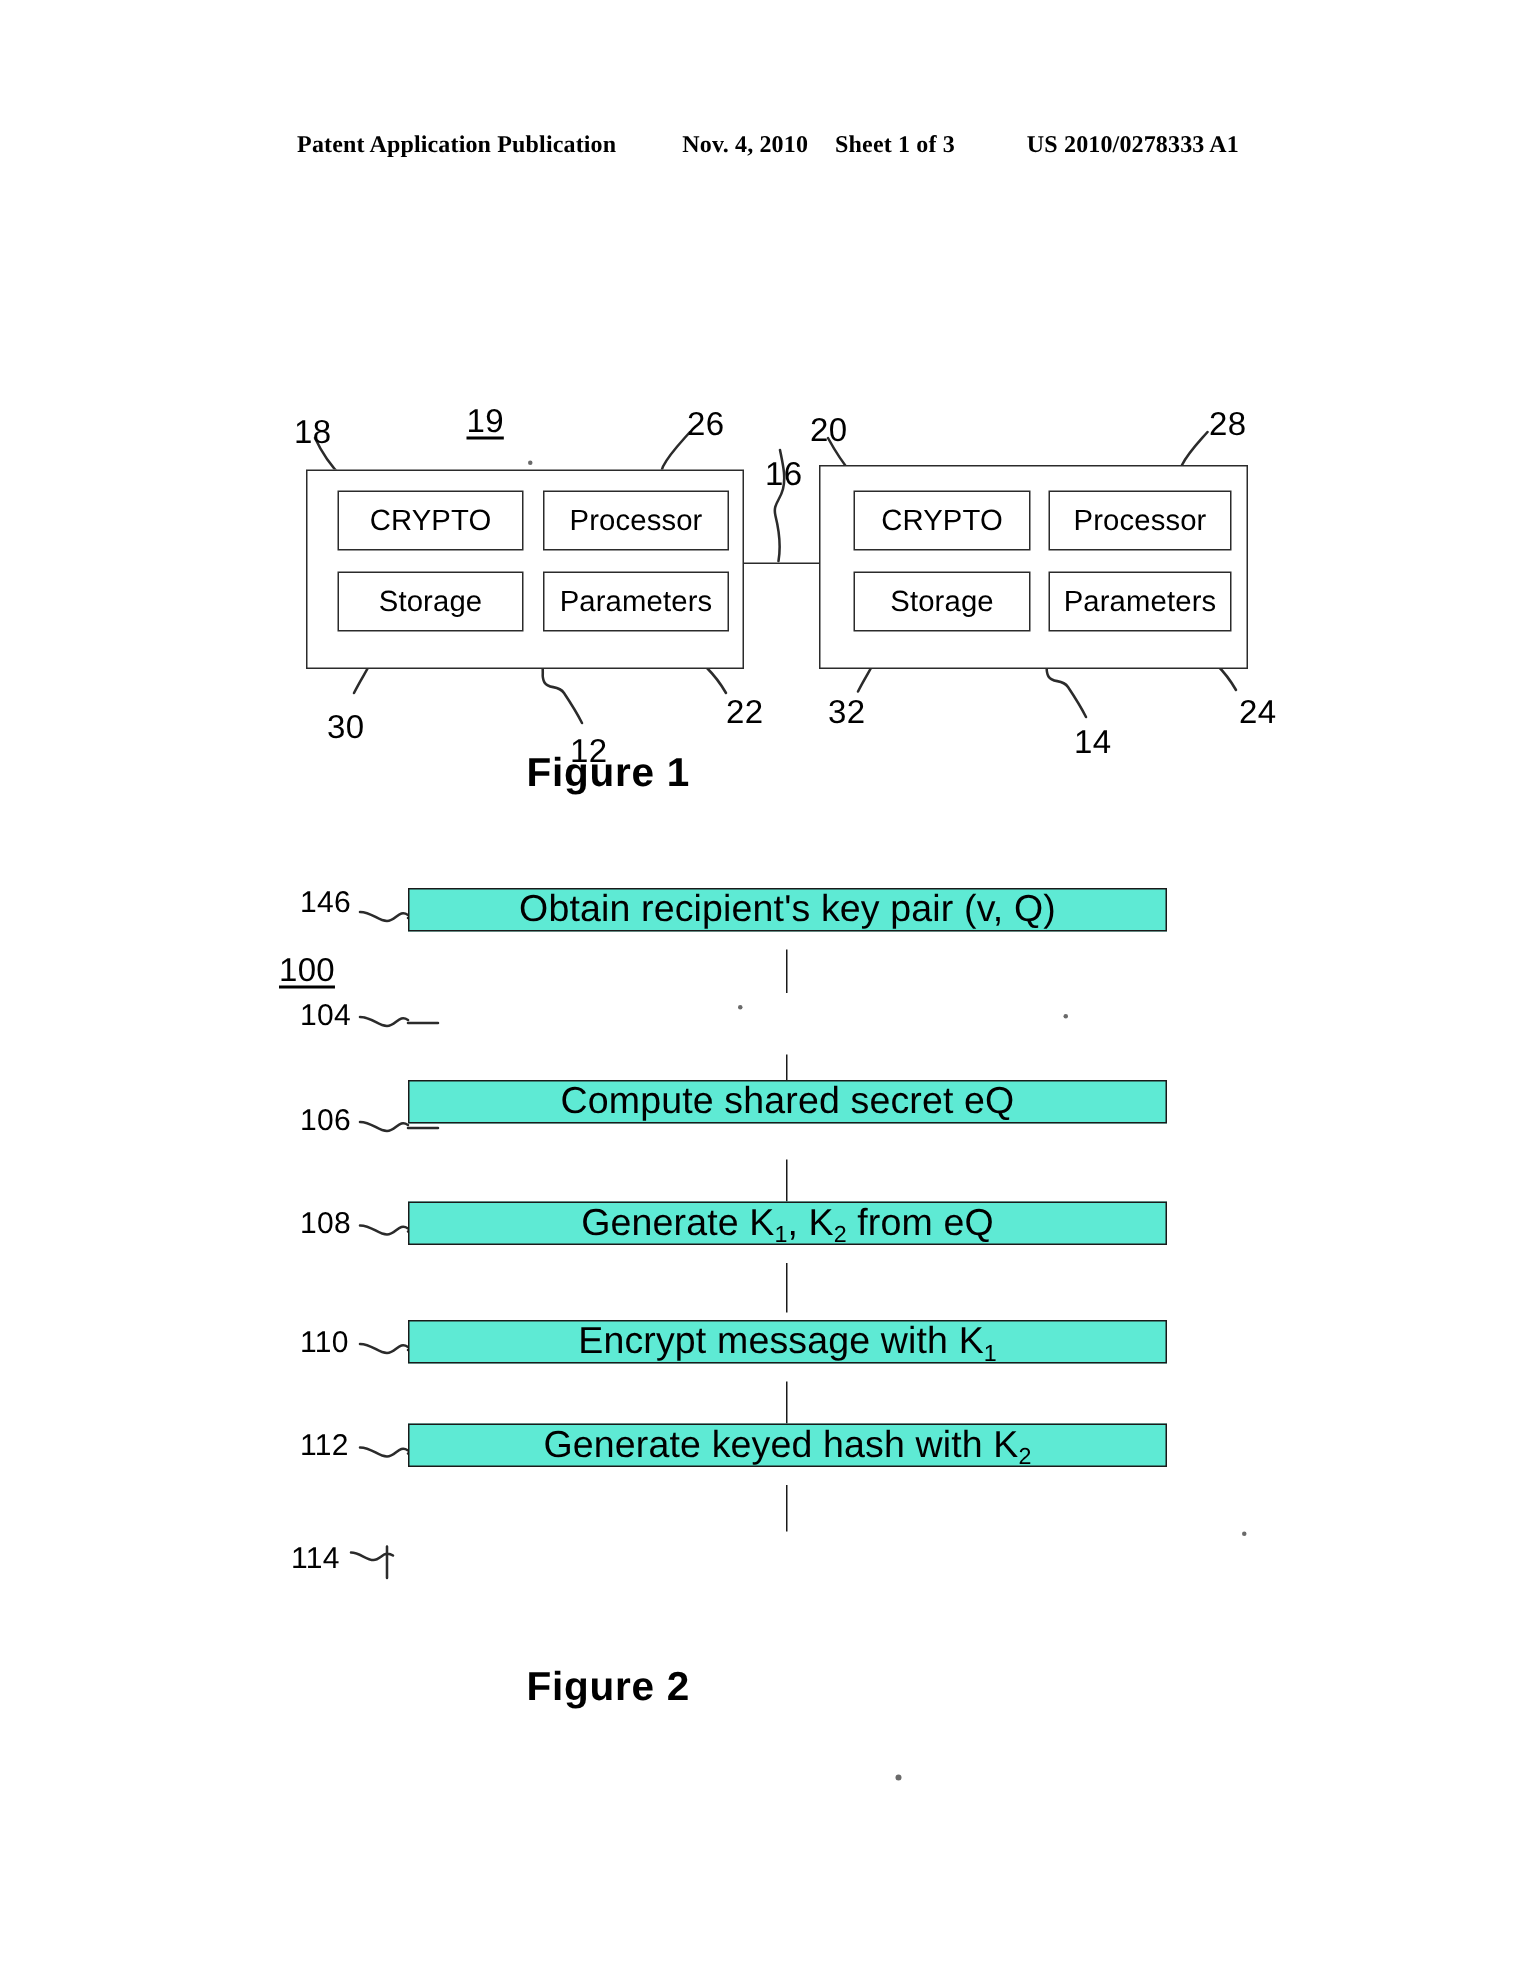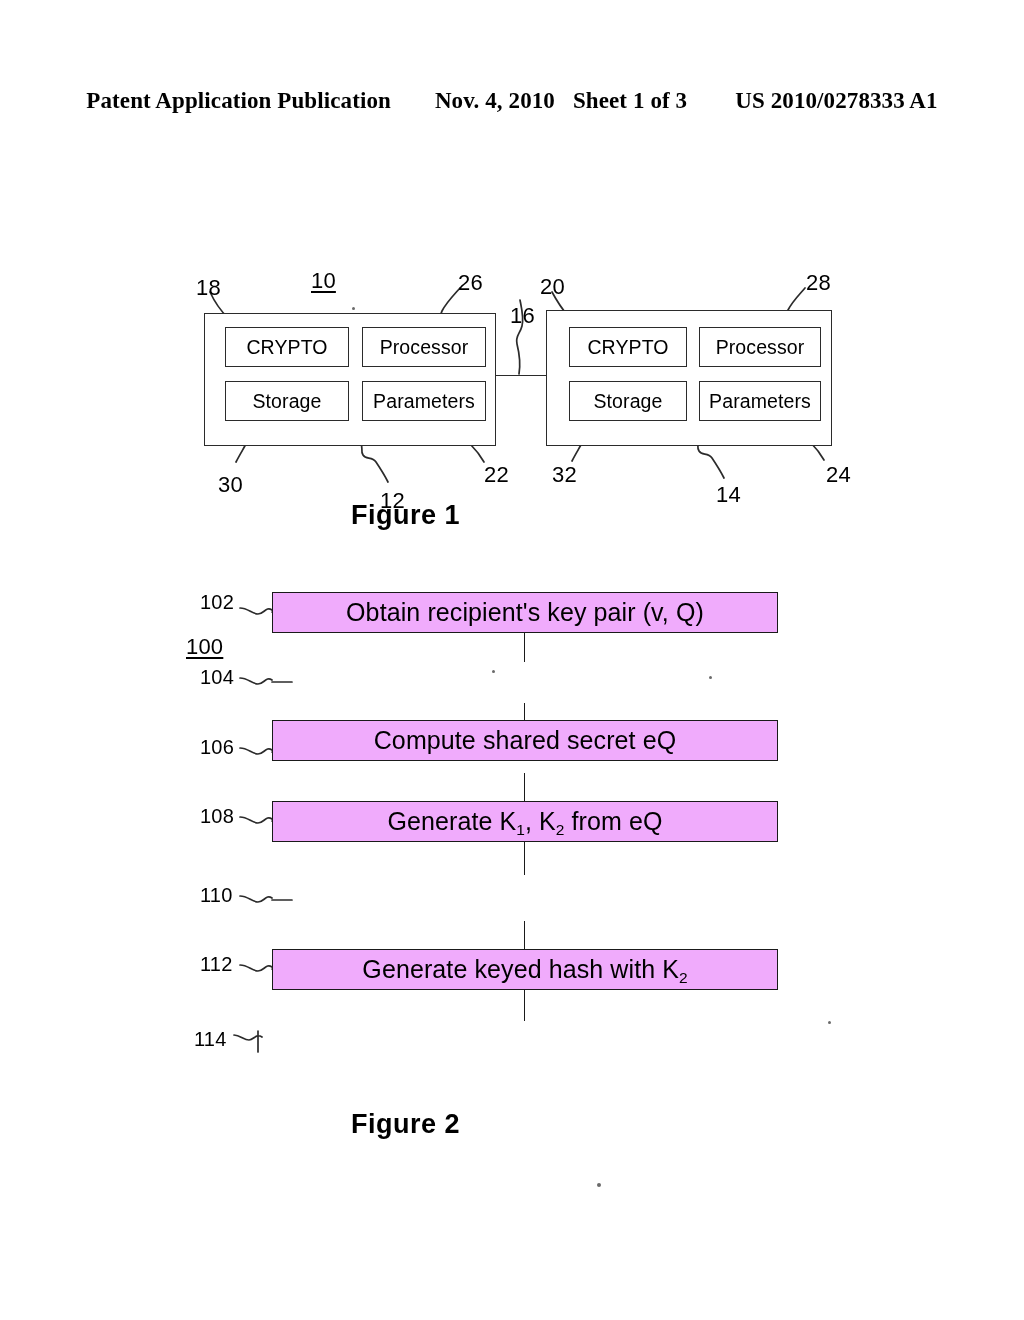--- a/index.html
+++ b/index.html
@@ -20,21 +20,21 @@
   .page-header {
     position: absolute;
     top: 88px;
     left: 0;
     width: 1024px;
     display: flex;
     justify-content: center;
     align-items: baseline;
     font-family: "Liberation Serif", serif;
     font-weight: bold;
-    font-size: 23px;
+    font-size: 16px;
     letter-spacing: 0.1px;
     white-space: nowrap;
   }
   .page-header .h-pub   { margin-right: 44px; }
   .page-header .h-date  { margin-right: 18px; }
   .page-header .h-sheet { margin-right: 48px; }
 
   
   .fig-caption {
     position: absolute;
@@ -95,23 +95,23 @@
     border-top: 1.6px solid #2b2b2b;
   }
 
   
   #figure2 { position: absolute; left: 0; top: 0; width: 1024px; height: 1320px; }
 
   .flow-box {
     position: absolute;
     left: 272px;
     width: 506px;
-    height: 41px;
+    height: 29px;
     border: 1.8px solid #1a1a1a;
-    background: #f0abfc;
+    background: #5eead4;
     box-sizing: border-box;
     display: flex;
     align-items: center;
     justify-content: center;
     font-family: "Liberation Sans", sans-serif;
     font-size: 25px;
     letter-spacing: 0.1px;
     white-space: nowrap;
   }
   .flow-box.wide {
@@ -200,21 +200,21 @@
     <path d="M240,748 C248,748 252,754 258,754 C264,754 266,746 272,750 M272,752 L292,752"></path>
     <path d="M240,817 C248,817 252,823 258,823 C264,823 266,815 272,819 M272,821 L292,821"></path>
     <path d="M240,896 C248,896 252,902 258,902 C264,902 266,894 272,898 M272,900 L292,900"></path>
     <path d="M240,965 C248,965 252,971 258,971 C264,971 266,963 272,967 M272,969 L292,969"></path>
     <path d="M234,1035 C240,1035 244,1040 249,1040 C254,1040 256,1033 262,1037 M258,1031 L258,1052"></path>
   </g>
 </svg>
 
 <div id="figure1">
 
-  <div class="ref underlined" style="left:311px; top:268px;">10</div>
+  <div class="ref underlined" style="left:311px; top:268px;">19</div>
 
   <div class="device-box" id="device-left">
     <div class="unit-box" id="unit-crypto-left">
       <span>CRYPTO</span>
     </div>
     <div class="unit-box" id="unit-processor-left">
       <span>Processor</span>
     </div>
     <div class="unit-box" id="unit-storage-left">
       <span>Storage</span>
@@ -271,25 +271,28 @@
 
   <div class="flow-box" style="top:592px;">
     <span>Obtain recipient's key pair (v, Q)</span>
   </div>
   <div class="flow-box" style="top:720px;">
     <span>Compute shared secret eQ</span>
   </div>
   <div class="flow-box" style="top:801px;text-align:right;">
     <span>Generate K<sub>1</sub>, K<sub>2</sub> from eQ</span>
   </div>
+  <div class="flow-box" style="top:880px;">
+    <span>Encrypt message with K<sub>1</sub></span>
+  </div>
   <div class="flow-box" style="top:949px;">
     <span>Generate keyed hash with K<sub>2</sub></span>
   </div>
 
-  <div class="ref small" style="left:200px; top:591px;">102</div>
+  <div class="ref small" style="left:200px; top:591px;">146</div>
   <div class="ref small" style="left:200px; top:666px;">104</div>
   <div class="ref small" style="left:200px; top:736px;">106</div>
   <div class="ref small" style="left:200px; top:805px;">108</div>
   <div class="ref small" style="left:200px; top:884px;">110</div>
   <div class="ref small" style="left:200px; top:953px;">112</div>
   <div class="ref small" style="left:194px; top:1028px;">114</div>
 
   <div class="fig-caption" id="fig2-caption">Figure 2</div>
 </div>
 

